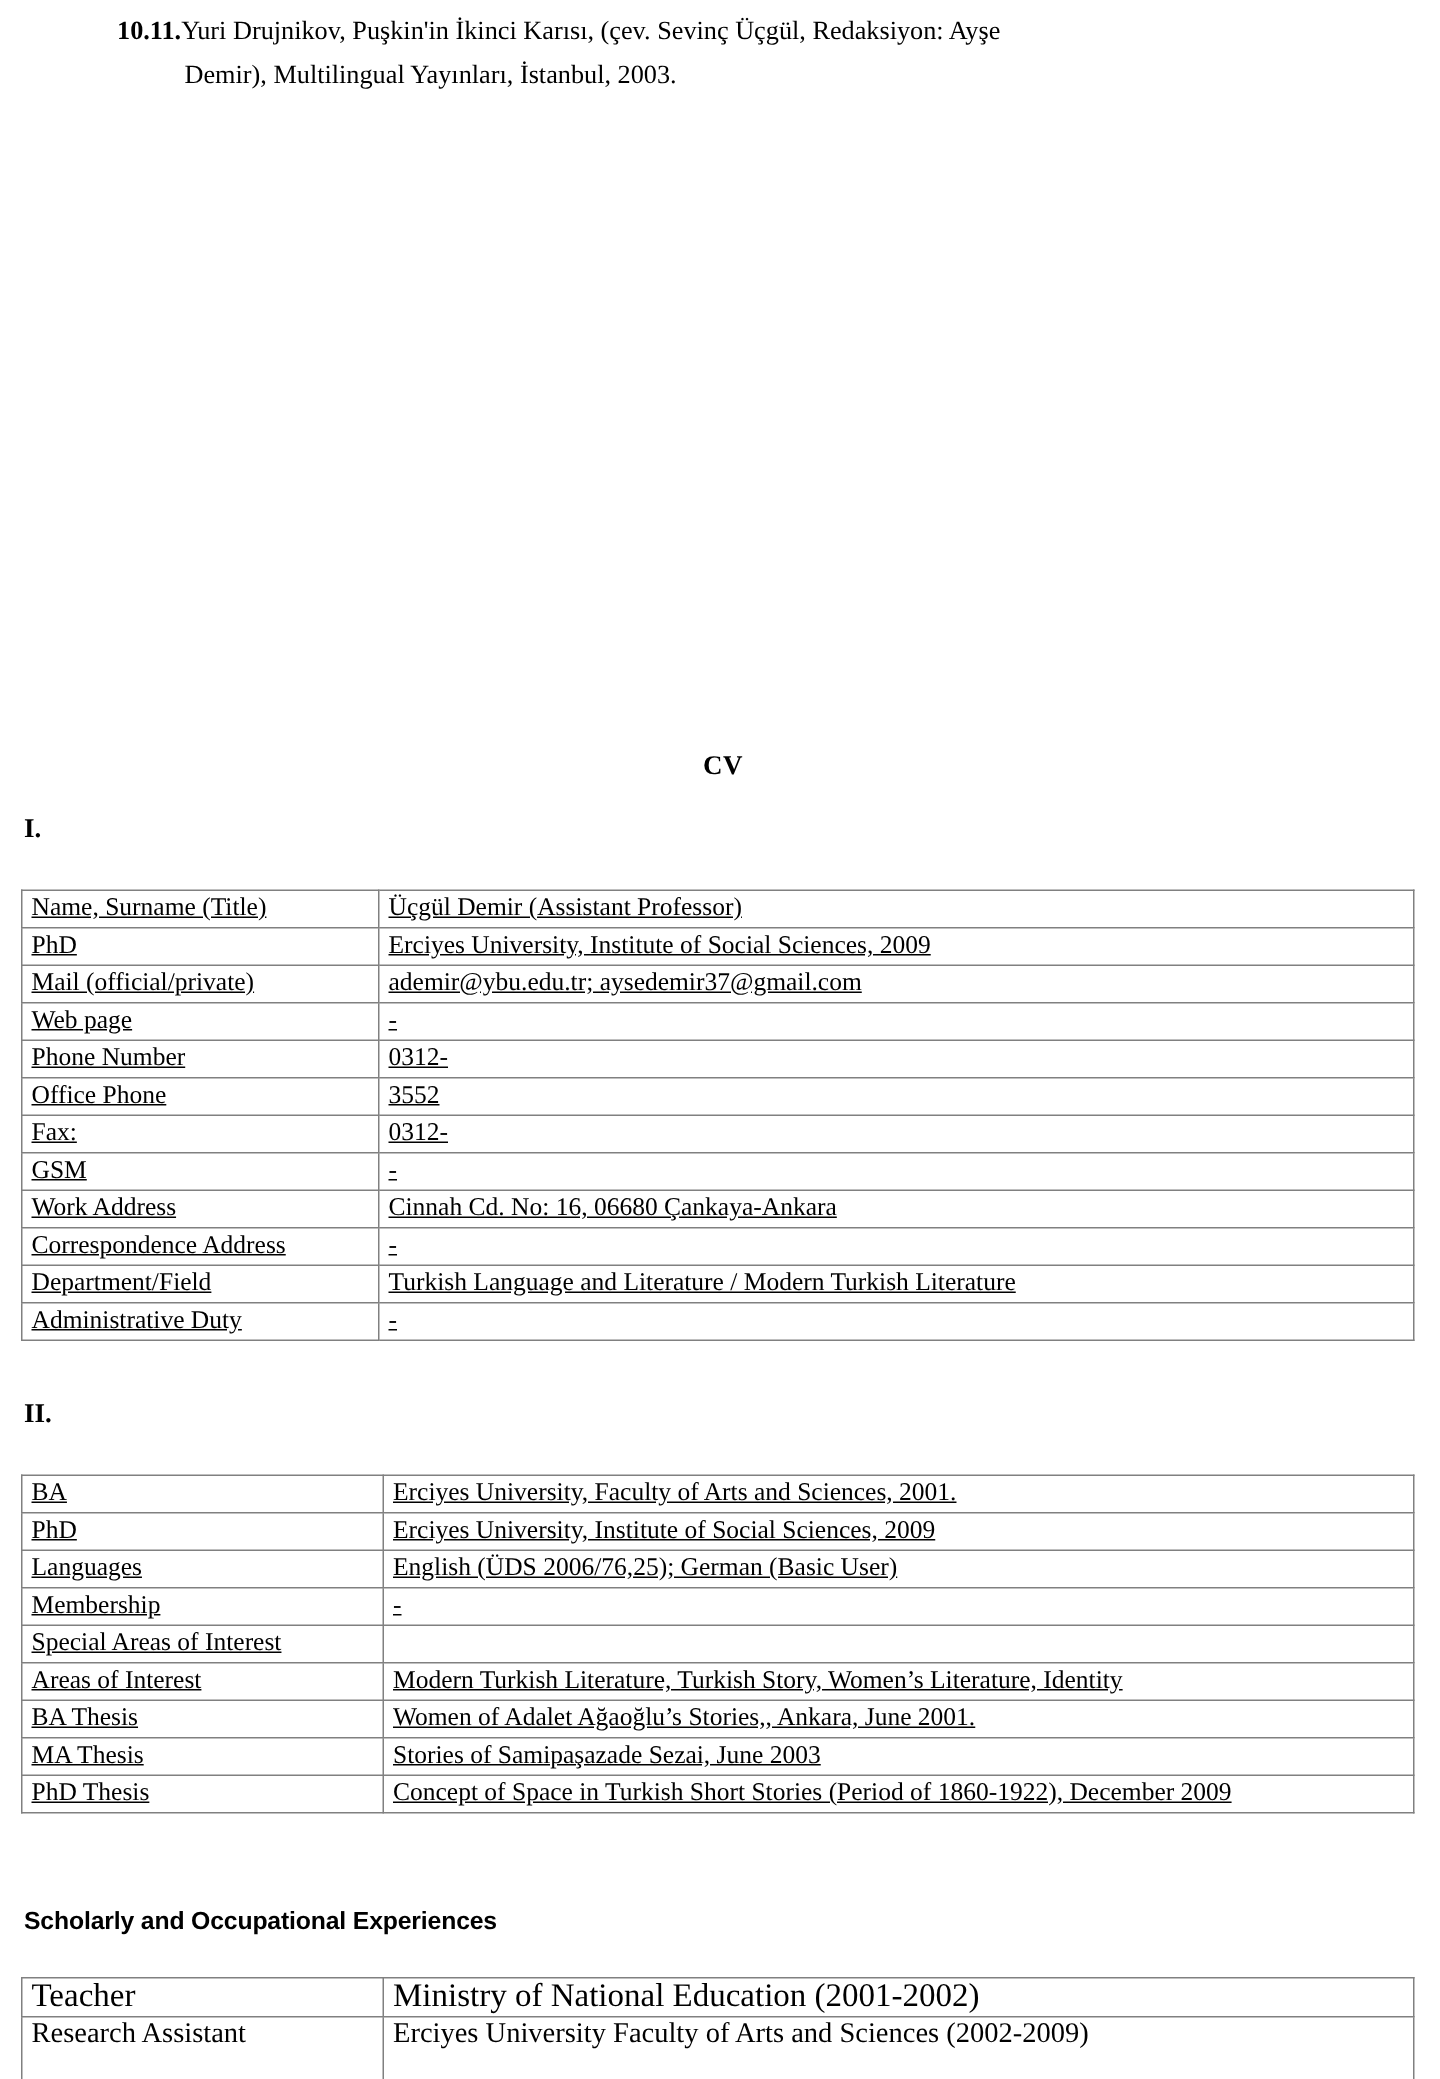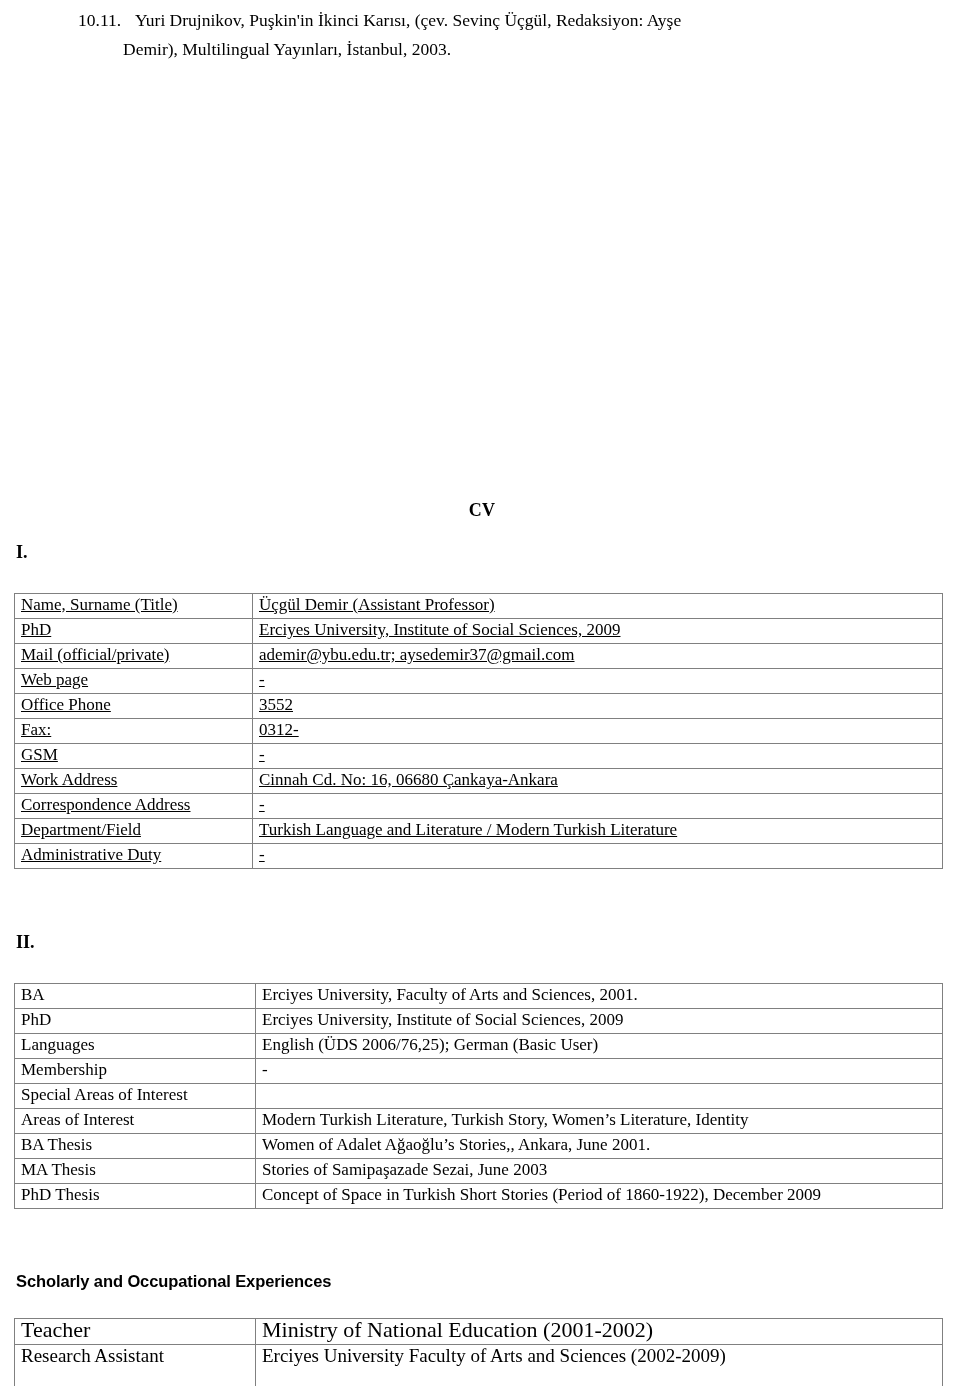--- a/index.html
+++ b/index.html
@@ -20,22 +20,21 @@
   .citation {
     position: absolute;
     left: 78px;
     top: 6px;
     width: 820px;
     font-size: 17.5px;
     line-height: 29px;
     text-align: justify;
   }
   .citation .cite-num {
-    font-weight: normal;
-    margin-right: 14px;
+    font-weight: bold;
   }
   .citation .cite-line2 {
     display: block;
     padding-left: 45px;
     text-align: left;
   }
 
   
   .cv-title {
     position: absolute;
@@ -86,21 +85,21 @@
   }
   #table-personal td { height: 24px; }
   #table-personal td.label-cell { width: 231px; }
 
   
   #table-education {
     left: 14px;
     top: 983px;
     width: 929px;
   }
-  #table-education td { height: 24px; }
+  #table-education td { height: 24px; text-decoration: underline; }
   #table-education td.label-cell { width: 234px; }
 
   
   #table-experience {
     left: 14px;
     top: 1318px;
     width: 929px;
   }
   #table-experience td.label-cell { width: 234px; }
   #table-experience tr.row-teacher td { height: 25px; font-size: 22px; }
@@ -139,20 +138,24 @@
       <td class="label-cell">PhD</td>
       <td>Erciyes University, Institute of Social Sciences, 2009</td>
     </tr>
     <tr>
       <td class="label-cell">Mail (official/private)</td>
       <td>ademir@ybu.edu.tr; aysedemir37@gmail.com</td>
     </tr>
     <tr>
       <td class="label-cell">Web page</td>
       <td>-</td>
+    </tr>
+    <tr>
+      <td class="label-cell">Phone Number</td>
+      <td>0312-</td>
     </tr>
     <tr>
       <td class="label-cell">Office Phone</td>
       <td>3552</td>
     </tr>
     <tr>
       <td class="label-cell">Fax:</td>
       <td>0312-</td>
     </tr>
     <tr>

